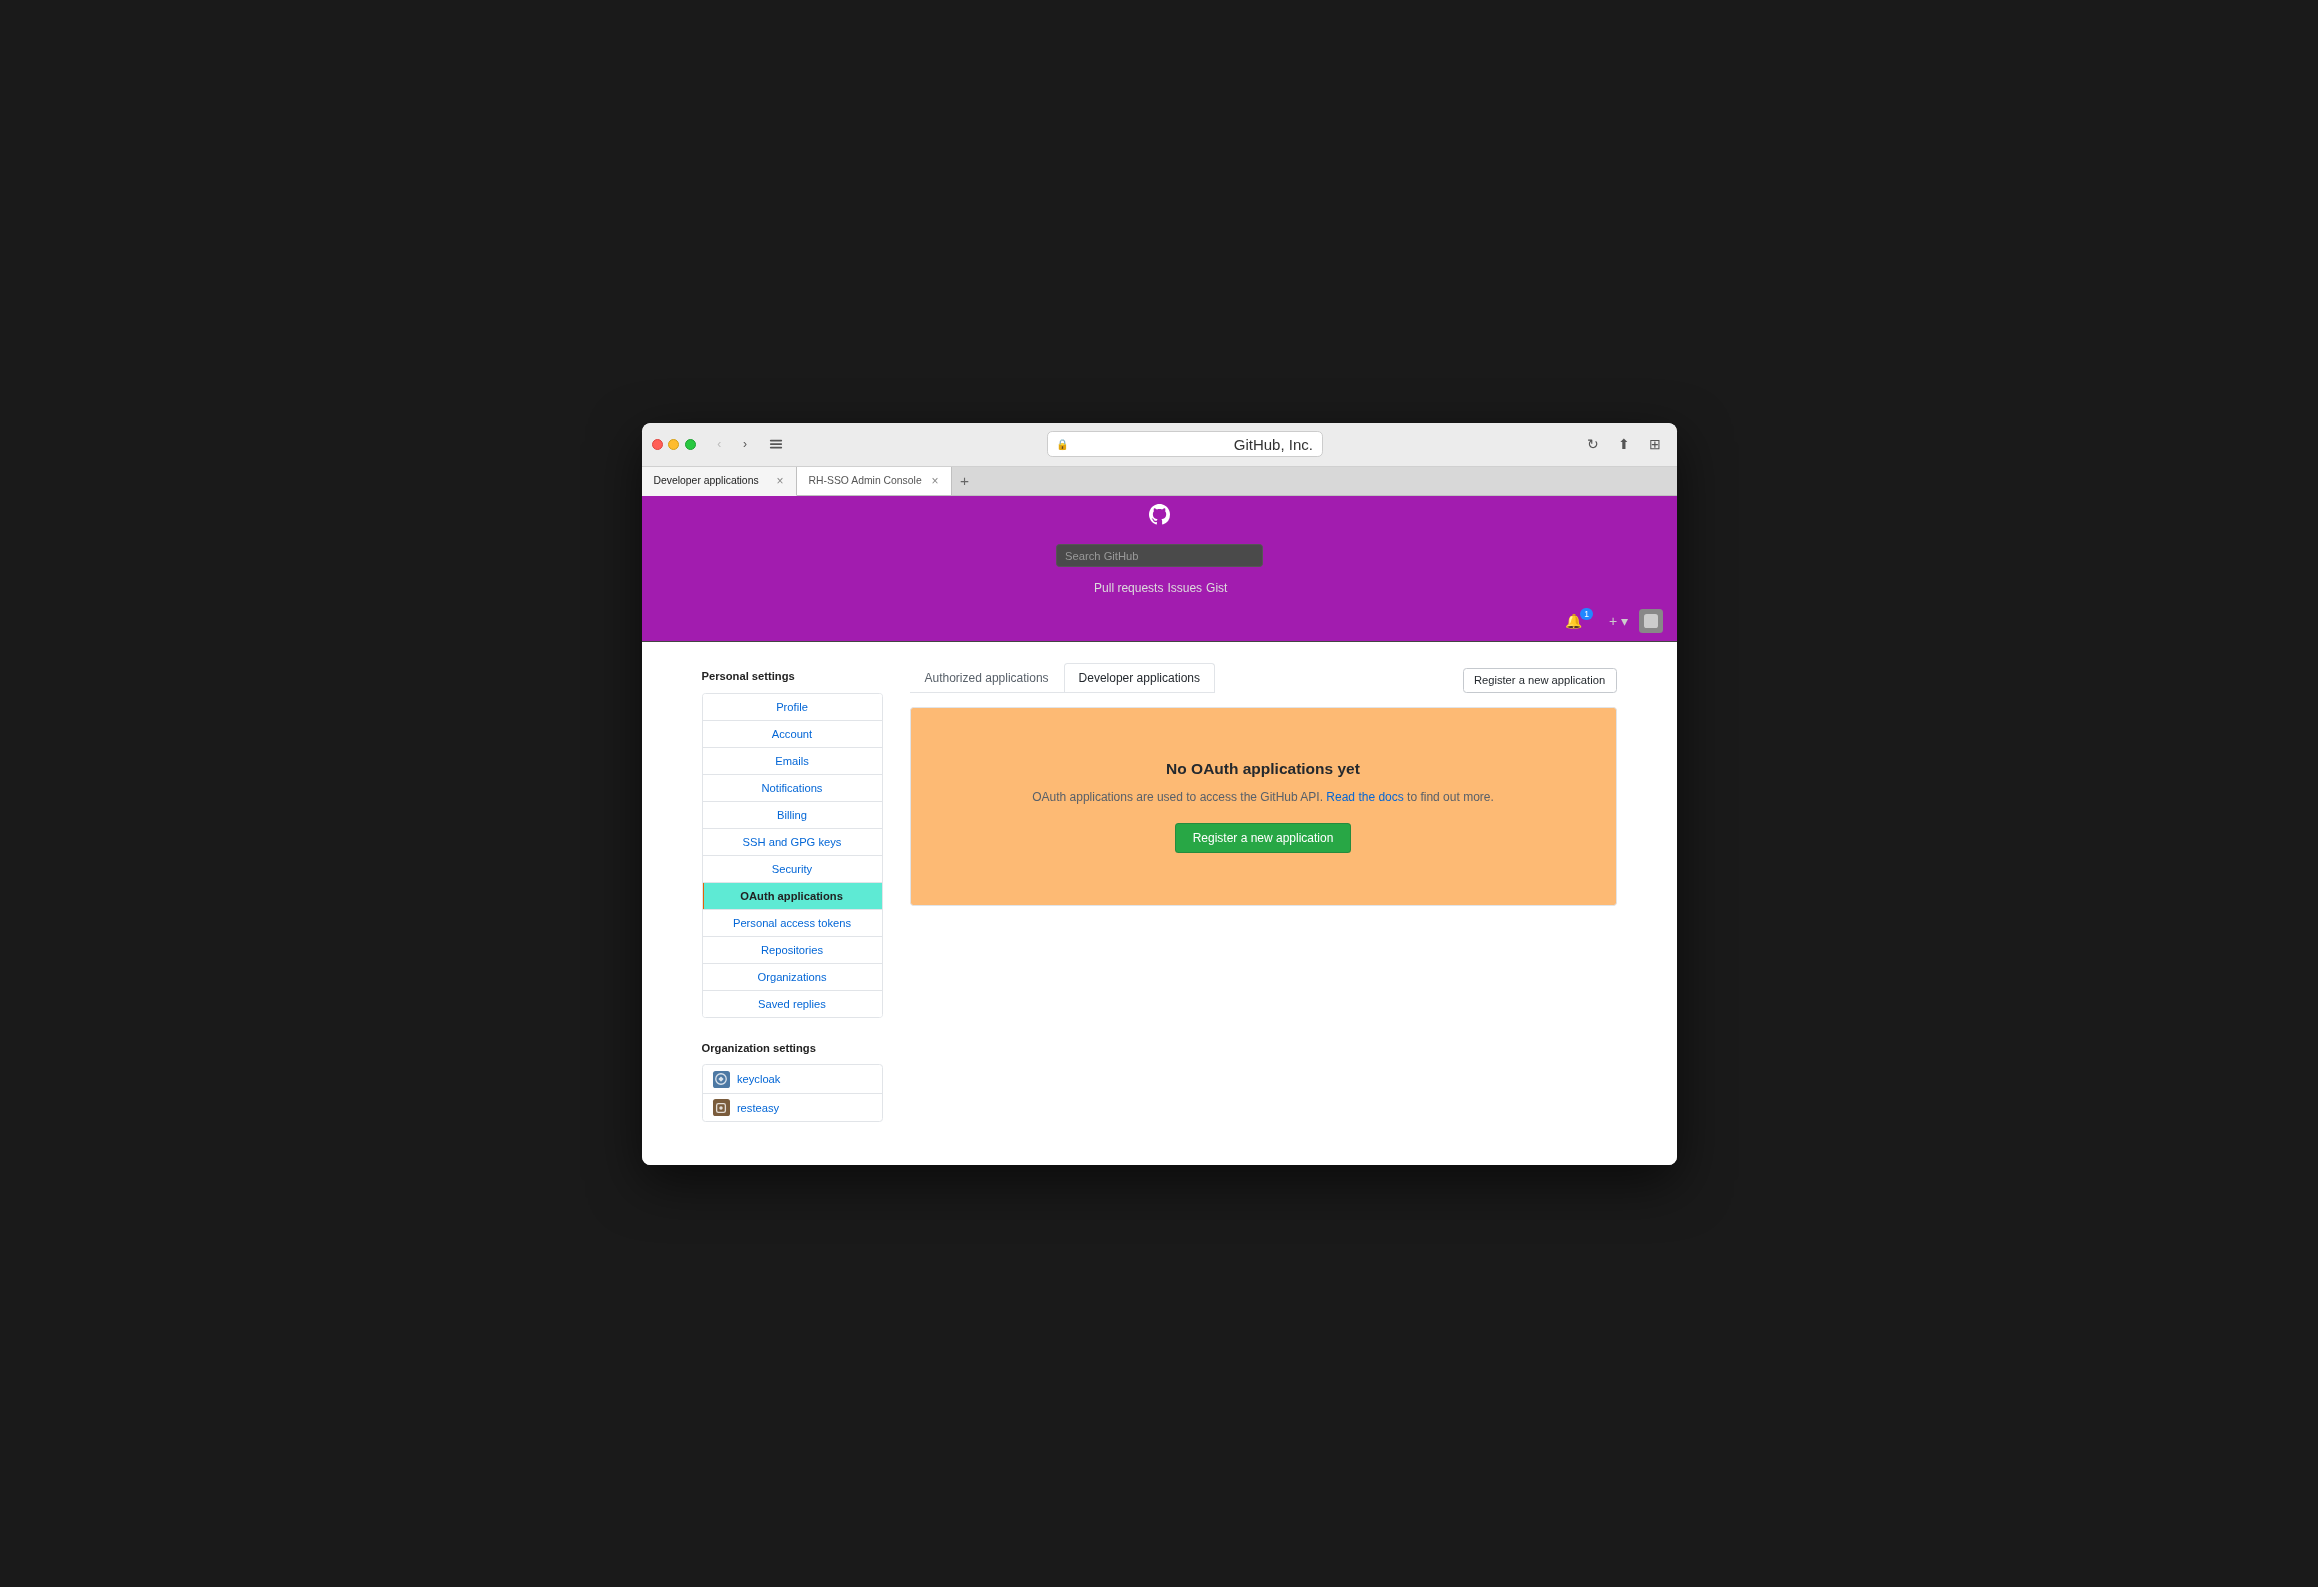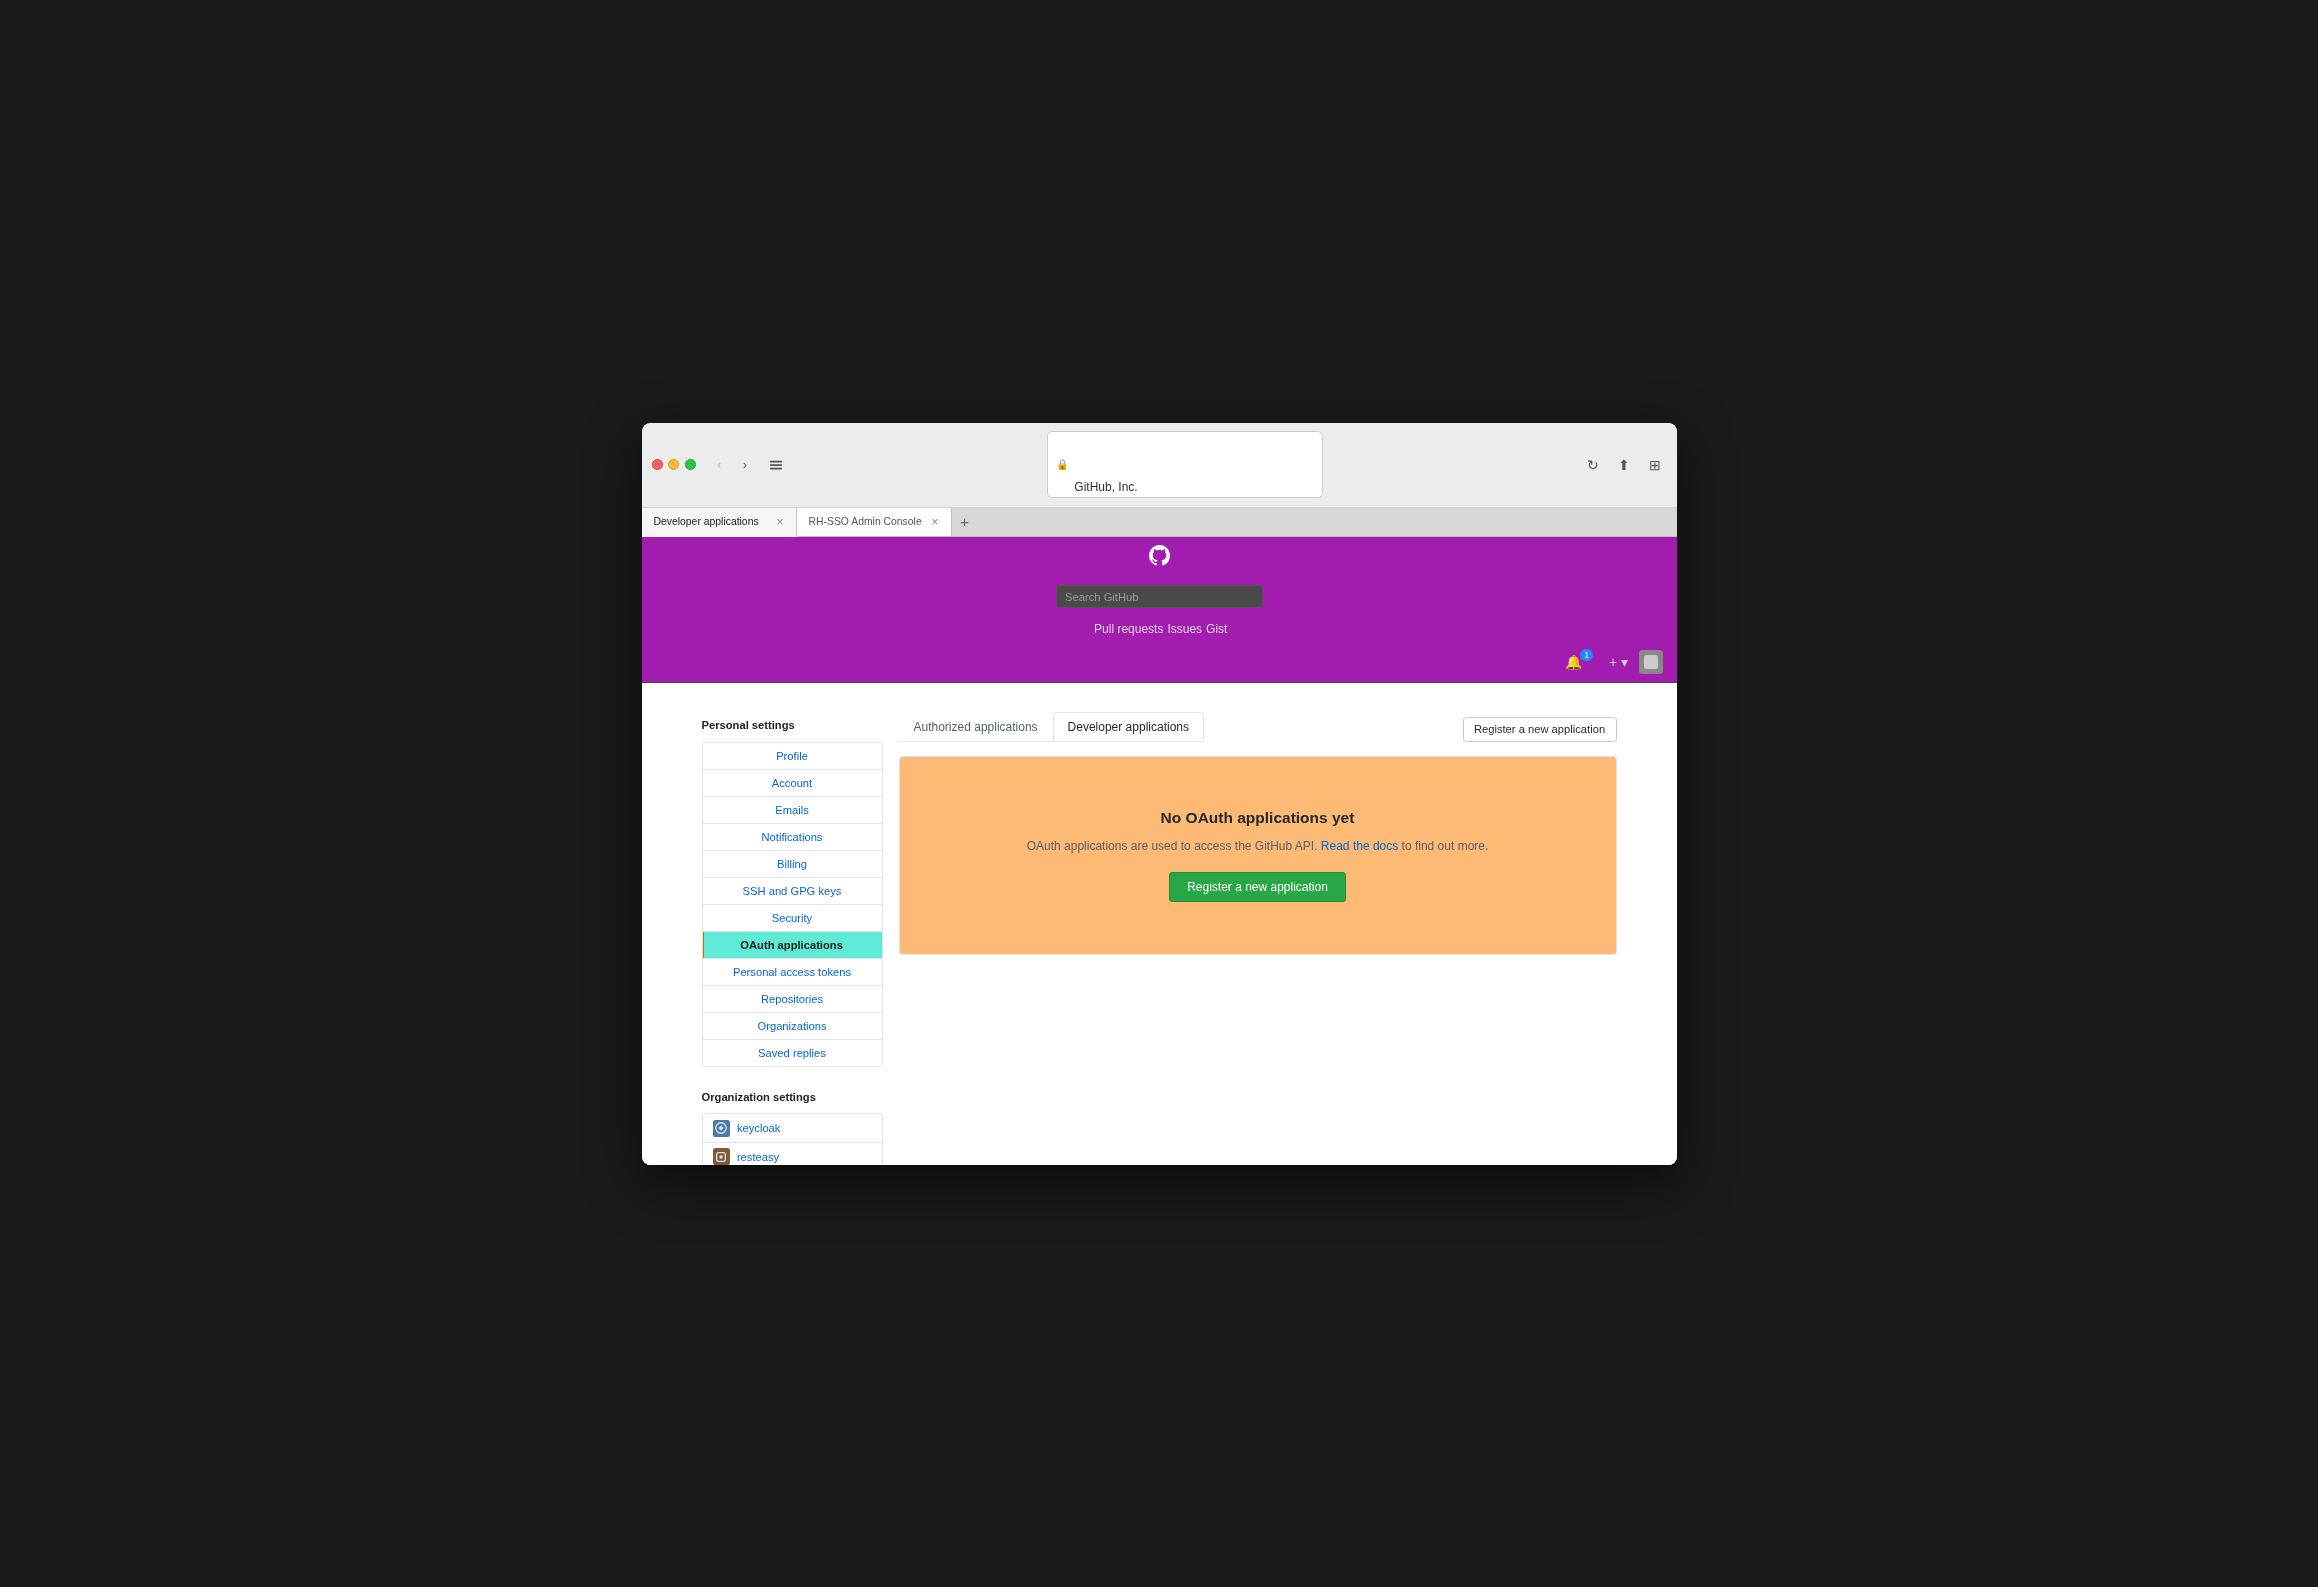--- a/index.html
+++ b/index.html
@@ -99,25 +99,24 @@
       width: 276px;
       gap: 5.2px;
     }
 
     .address-bar .lock-icon {
       color: #5a9a3a;
       font-size: 10.4px;
     }
 
     .address-bar .url-text {
-      font-size: 12px;
+      font-size: 15px;
       color: #333;
       flex: 1;
-      text-align: left;
-      margin-top: 44px;
+      text-align: right;
     }
 
     .browser-actions {
       display: flex;
       align-items: center;
       gap: 8.6px;
     }
 
     .browser-action-btn {
       background: transparent;
@@ -273,23 +272,23 @@
       cursor: pointer;
       display: flex;
       align-items: center;
       justify-content: center;
     }
 
     
     .gh-content {
       display: flex;
       padding: 21px 17px;
-      gap: 16px;
+      gap: 27px;
       max-width: 949px;
-      margin: 8px auto;
+      margin: 0 auto;
     }
 
     
     .gh-sidebar {
       width: 181px;
       flex-shrink: 0;
     }
 
     .sidebar-section-title {
       font-size: 11.2px;

